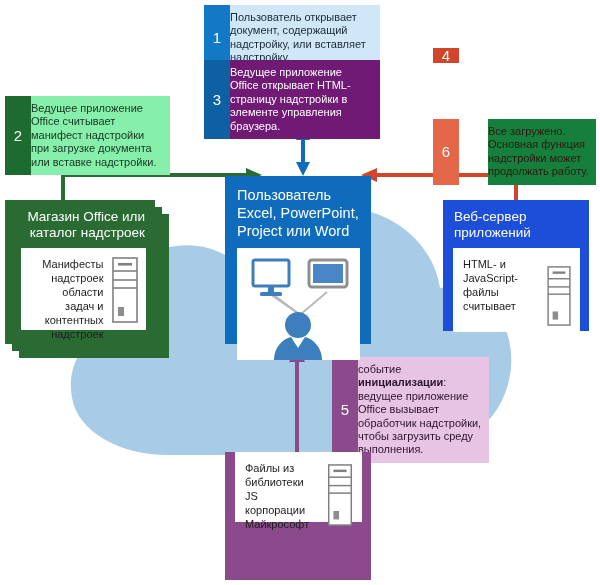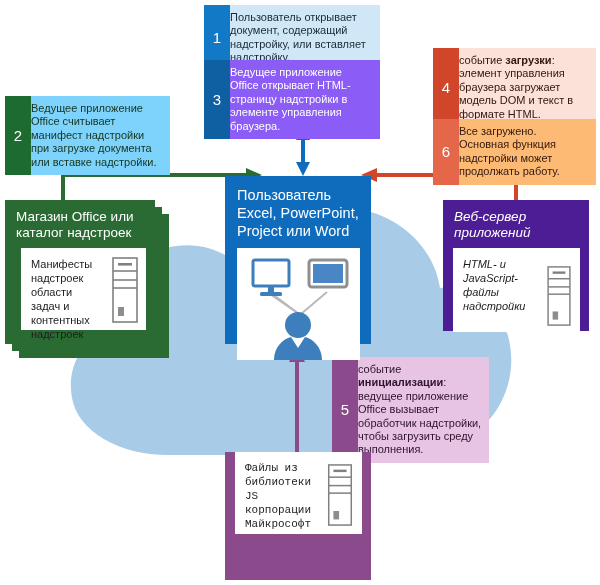--- a/index.html
+++ b/index.html
@@ -14,30 +14,30 @@
   .callout .num{flex:0 0 auto;width:26px;display:flex;align-items:center;justify-content:center;
                 font-size:15px;color:#ffffff;line-height:1;}
   .callout .body{flex:1 1 auto;padding:6px 7px 6px 0;font-size:11px;line-height:13.4px;}
   .callout .body b{font-weight:bold;}
 
   
   .c-blue-light .num{background:#1279c6;}
   .c-blue-light .body{background:#cfe7f7;color:#1b2a38;}
   
   .c-blue-solid .num{background:#0f5fa3;}
-  .c-blue-solid .body{background:#8b5cf6;color:#ffffff;}
+  .c-blue-solid .body{background:#701a75;color:#ffffff;}
   
   .c-green .num{background:#1e6b32;}
-  .c-green .body{background:#7dd3fc;color:#17351f;}
+  .c-green .body{background:#86efac;color:#17351f;}
   
   .c-orange .num{background:#d1462a;}
   .c-orange .body{background:#fbe2d8;color:#30170f;}
   
   .c-orange-lt .num{background:#e4674a;}
-  .c-orange-lt .body{background:#fdba74;color:#30170f;}
+  .c-orange-lt .body{background:#15803d;color:#30170f;margin-left:29px;}
   
   .c-purple .num{background:#8b4a8b;}
   .c-purple .body{background:#e8c4e4;color:#2d132c;}
 
   
   .node{position:absolute;box-sizing:border-box;}
   .node .title{font-size:13.5px;line-height:16px;color:#ffffff;padding:9px 10px 7px 11px;border-radius:9px;}
   .node .panel{background:#ffffff;margin:0 9px 9px 10px;position:relative;}
   .node .panel .txt{font-size:11px;line-height:14px;color:#1d1d1d;padding:9px 0 9px 10px;width:58%;}
 
@@ -102,74 +102,73 @@
     <div class="body">Пользователь открывает документ, содержащий надстройку, или вставляет надстройку.</div>
   </div>
 
   <div class="callout c-blue-solid" style="left:204px;top:60px;width:176px;">
     <div class="num">3</div>
     <div class="body">Ведущее приложение Office открывает HTML-страницу надстройки в элементе управления браузера.</div>
   </div>
 
   <div class="callout c-orange" style="left:433px;top:48px;width:163px;">
     <div class="num">4</div>
-    <div class="body"><span>событие </span><b>загрузки</b><span>: элемент управления браузера загружает модель DOM и текст в формате HTML.</span></div>
   </div>
 
   <div class="callout c-orange-lt" style="left:433px;top:119px;width:163px;">
     <div class="num">6</div>
     <div class="body">Все загружено. Основная функция надстройки может продолжать работу.</div>
   </div>
 
   <div class="callout c-green" style="left:5px;top:96px;width:165px;">
     <div class="num">2</div>
     <div class="body">Ведущее приложение Office считывает манифест надстройки при загрузке документа или вставке надстройки.</div>
   </div>
 
   <div class="callout c-purple" style="left:332px;top:357px;width:157px;">
     <div class="num">5</div>
     <div class="body"><span>событие </span><b>инициализации</b><span>: ведущее приложение Office вызывает обработчик надстройки, чтобы загрузить среду выполнения.</span></div>
   </div>
 
   <div class="stack" style="left:5px;top:200px;width:168px;height:160px;">
     <div class="layer" style="left:14px;top:14px;width:150px;height:144px;background:#2a6b33;"></div>
     <div class="layer" style="left:7px;top:7px;width:150px;height:144px;background:#2a6b33;"></div>
-    <div class="layer node" style="left:0;top:0;width:150px;height:144px;background:#2a6b33;">
+    <div class="layer node" style="left:0;top:0;width:150px;height:144px;background:#2a6b33;text-align:right;">
       <div class="title">Магазин Office или каталог надстроек</div>
       <div class="panel" style="height:82px;margin-left:16px;">
         <div class="txt">Манифесты надстроек области задач и контентных надстроек</div>
         <svg class="server-svg" style="right:8px;top:9px;" width="26" height="66" viewBox="0 0 26 66">
           <rect x="1" y="1" width="24" height="64" fill="#fff" stroke="#808080" stroke-width="1.6"></rect>
           <line x1="1" y1="14" x2="25" y2="14" stroke="#808080" stroke-width="1.6"></line>
           <line x1="1" y1="23" x2="25" y2="23" stroke="#808080" stroke-width="1.6"></line>
           <line x1="1" y1="31" x2="25" y2="31" stroke="#808080" stroke-width="1.6"></line>
           <rect x="6" y="6" width="14" height="2.6" fill="#808080"></rect>
           <rect x="6" y="50" width="6" height="9" fill="#8d8d8d"></rect>
         </svg>
       </div>
     </div>
   </div>
 
-  <div class="node" style="left:443px;top:200px;width:146px;height:131px;background:#4c1d95;font-style:italic;">
+  <div class="node" style="left:443px;top:200px;width:146px;height:131px;background:#1d4ed8;">
     <div class="title">Веб-сервер приложений</div>
     <div class="panel" style="height:84px;">
-      <div class="txt">HTML- и JavaScript-файлы надстройки</div>
+      <div class="txt">HTML- и JavaScript-файлы считывает</div>
       <svg class="server-svg" style="right:8px;top:18px;" width="26" height="60" viewBox="0 0 26 66">
         <rect x="1" y="1" width="24" height="64" fill="#fff" stroke="#808080" stroke-width="1.6"></rect>
         <line x1="1" y1="14" x2="25" y2="14" stroke="#808080" stroke-width="1.6"></line>
         <line x1="1" y1="23" x2="25" y2="23" stroke="#808080" stroke-width="1.6"></line>
         <line x1="1" y1="31" x2="25" y2="31" stroke="#808080" stroke-width="1.6"></line>
         <rect x="6" y="6" width="14" height="2.6" fill="#808080"></rect>
         <rect x="6" y="50" width="6" height="9" fill="#8d8d8d"></rect>
       </svg>
     </div>
   </div>
 
   <div class="node" style="left:225px;top:452px;width:146px;height:128px;background:#8b4a8b;">
-    <div class="panel" style="height:82px;font-family:Liberation Mono, monospace;">
+    <div class="panel" style="height:70px;">
       <div class="txt">Файлы из библиотеки JS корпорации Майкрософт</div>
       <svg class="server-svg" style="right:9px;top:12px;" width="26" height="62" viewBox="0 0 26 66">
         <rect x="1" y="1" width="24" height="64" fill="#fff" stroke="#808080" stroke-width="1.6"></rect>
         <line x1="1" y1="14" x2="25" y2="14" stroke="#808080" stroke-width="1.6"></line>
         <line x1="1" y1="23" x2="25" y2="23" stroke="#808080" stroke-width="1.6"></line>
         <line x1="1" y1="31" x2="25" y2="31" stroke="#808080" stroke-width="1.6"></line>
         <rect x="6" y="6" width="14" height="2.6" fill="#808080"></rect>
         <rect x="6" y="50" width="6" height="9" fill="#8d8d8d"></rect>
       </svg>
     </div>

